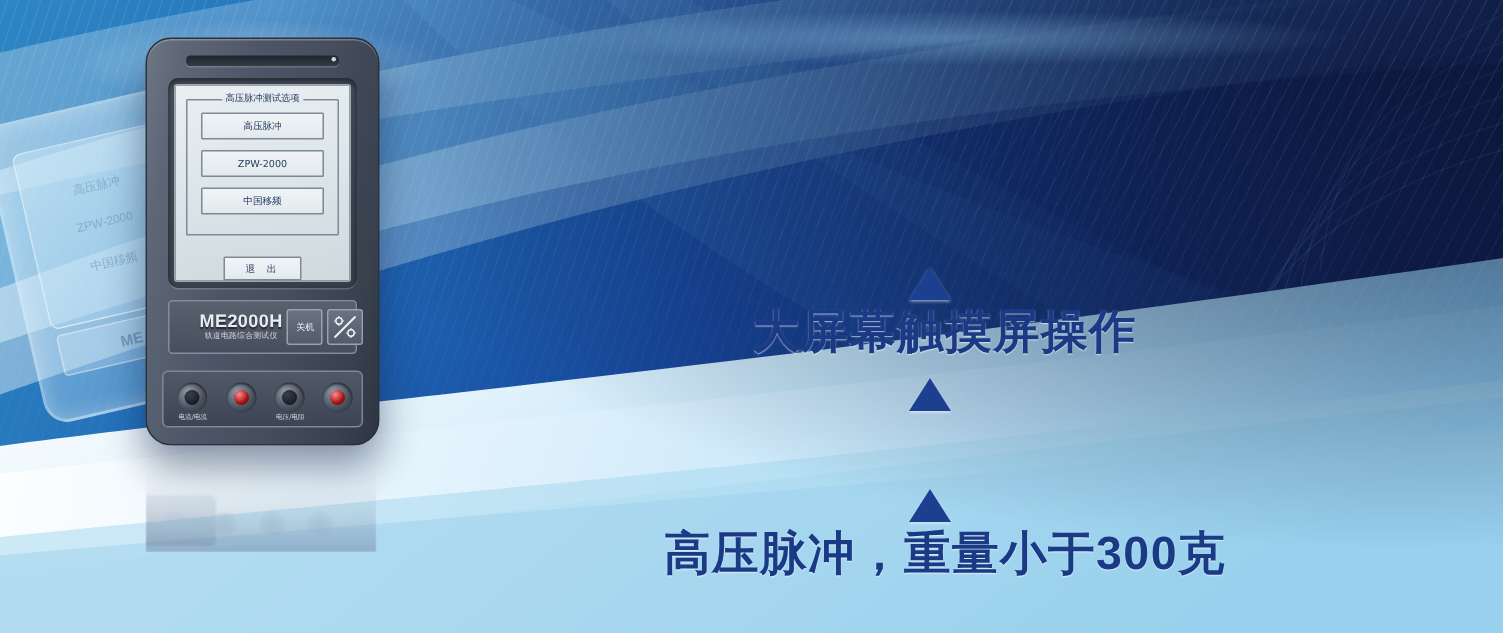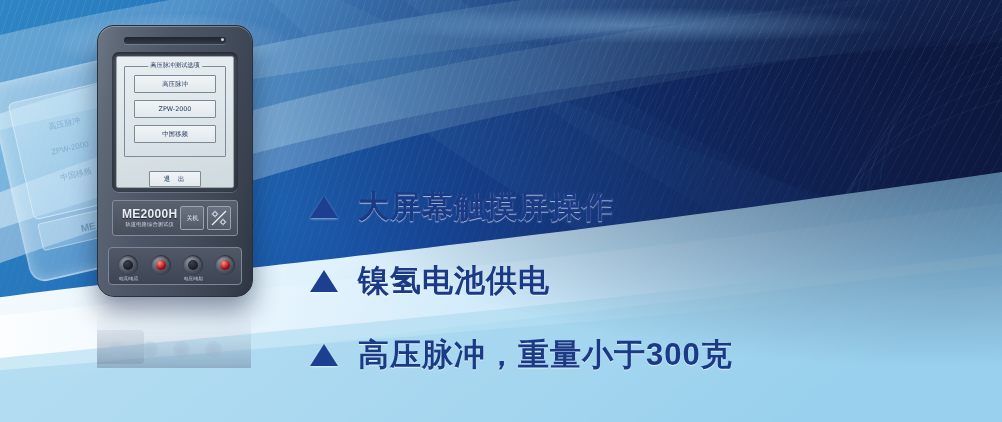--- a/index.html
+++ b/index.html
@@ -53,21 +53,21 @@
     position:absolute;left:250px;top:80px;width:700px;
     font-size:55px;font-weight:bold;letter-spacing:-1px;
     color:#ffffff;white-space:nowrap;line-height:1;
     -webkit-text-stroke:2.5px #15265e;
     paint-order:stroke fill;
     text-shadow:0 3px 5px rgba(8,20,60,.55), 0 0 2px rgba(8,20,60,.7);
   }
 
   
   .bullets{position:absolute;left:310px;top:178px;width:640px;}
-  .bullet{display:flex;align-items:center;height:58px;margin-bottom:16px;}
+  .bullet{display:flex;align-items:center;height:58px;margin-bottom:16px;flex-direction:column;}
   .bullet-mark{
     width:0;height:0;flex:0 0 auto;
     border-left:14px solid transparent;border-right:14px solid transparent;
     border-bottom:22px solid #1d3f90;
     margin-right:20px;
     filter:drop-shadow(0 1px 1px rgba(255,255,255,.55));
   }
   .bullet-text{
     font-size:31px;font-weight:bold;color:#1b3a86;
     white-space:nowrap;letter-spacing:1px;
@@ -155,21 +155,21 @@
     background:linear-gradient(180deg,#f0f4f6,#e2e9ed);
     display:flex;align-items:center;justify-content:center;
     font-size:6.4px;color:#243a60;letter-spacing:2px;
     font-family:Liberation Mono, monospace;
   }
 
   .dev-panel{
     position:absolute;left:14px;top:174px;width:126px;height:36px;
     border:1px solid #838c99;border-radius:3px;
     background:linear-gradient(180deg,#59616f,#474f5d);
-    display:flex;align-items:center;box-sizing:border-box;padding:0 9px;
+    display:flex;align-items:center;box-sizing:border-box;padding:0 20px;
   }
   .dev-brand{flex:1;text-align:center;line-height:1;}
   .dev-brand-main{font-size:12px;font-weight:bold;color:#e8edf4;letter-spacing:.3px;
     text-shadow:0 1px 1px rgba(0,0,0,.6);font-family:"Liberation Sans",sans-serif;}
   .dev-brand-sub{font-size:5.2px;color:#d3dae4;margin-top:2px;letter-spacing:.2px;
     font-family:"DejaVu Sans",sans-serif;}
   .dev-key{
     width:22px;height:22px;margin-left:3px;flex:0 0 auto;
     border:1px solid #9aa3b0;border-radius:2px;
     background:linear-gradient(180deg,#6a7381,#535b69);
@@ -364,21 +364,20 @@
   </div>
 
 
   <div class="bullets">
     <div class="bullet">
       <span class="bullet-mark"></span>
       <span class="bullet-text">大屏幕触摸屏操作</span>
     </div>
     <div class="bullet">
       <span class="bullet-mark"></span>
-      <span class="bullet-text">镍氢电池供电</span>
     </div>
     <div class="bullet">
       <span class="bullet-mark"></span>
       <span class="bullet-text">高压脉冲，重量小于300克</span>
     </div>
   </div>
 
 </div>
 
 </body></html>

